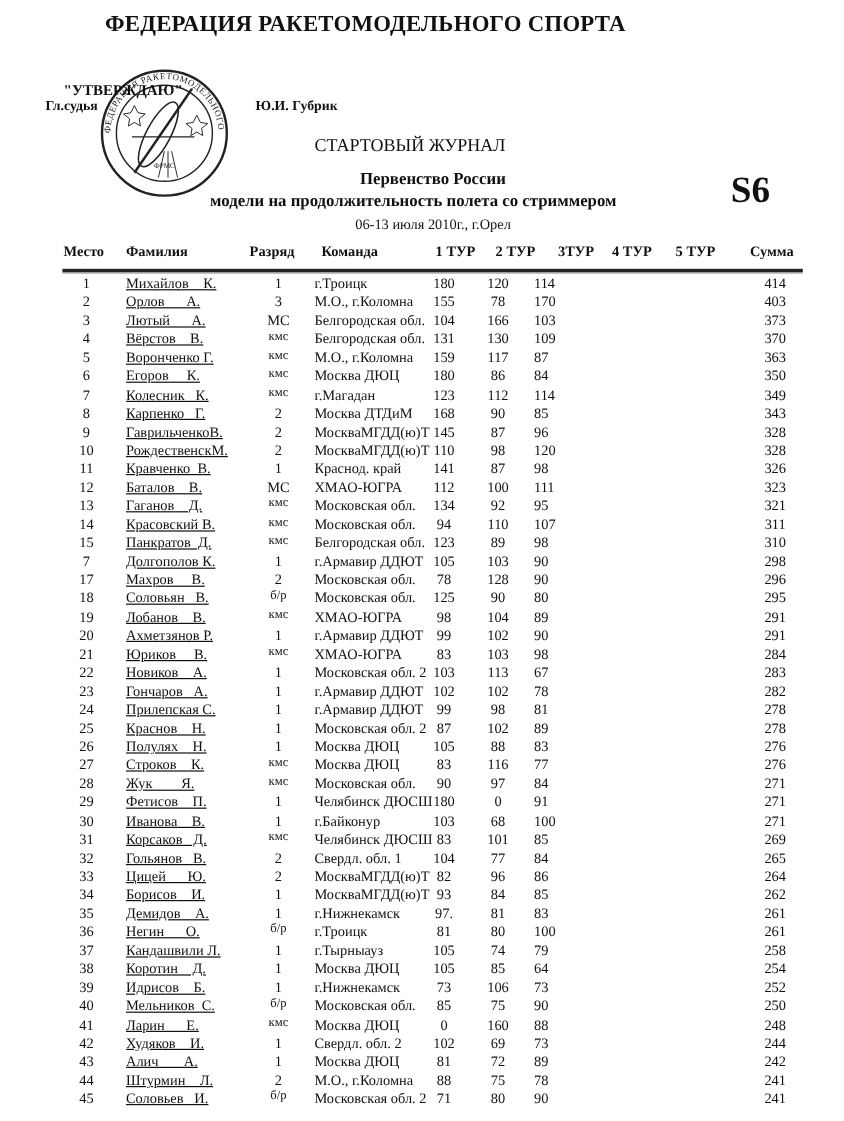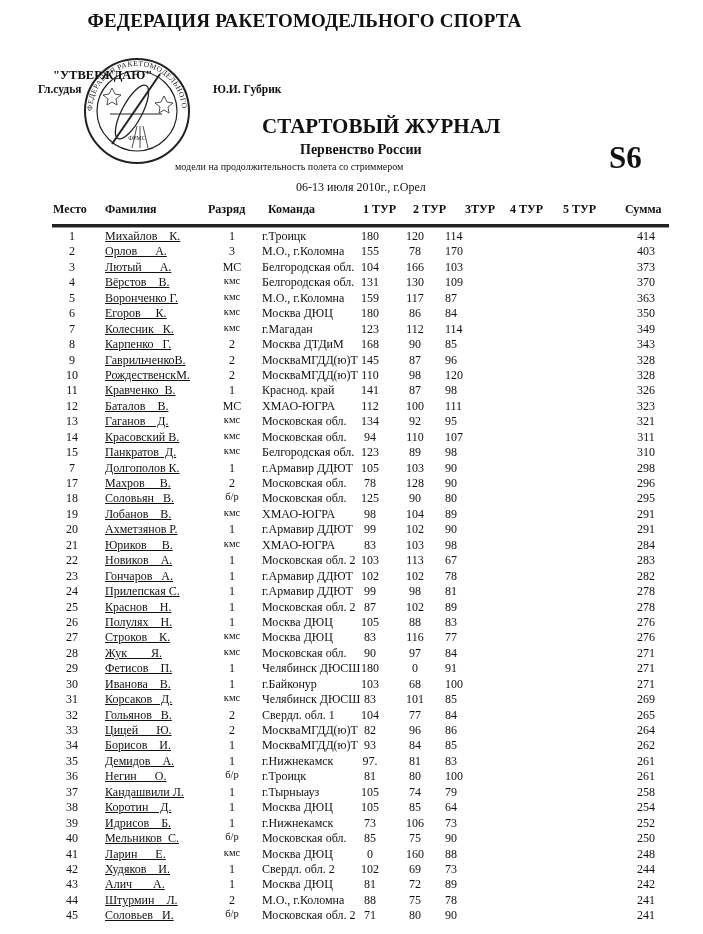--- a/index.html
+++ b/index.html
@@ -16,27 +16,27 @@
     position: absolute; left: 53px; top: 68px; font-weight: bold; font-size: 12.5px;
   }
   .judge {
     position: absolute; left: 38px; top: 83px; font-weight: bold; font-size: 11.5px; font-family: Liberation Serif, serif;
   }
   .judge-label { display: inline-block; width: 175px; }
   .stamp {
     position: absolute; left: 82px; top: 56px; width: 110px; height: 110px;
   }
   .journal-title {
-    position: absolute; left: 262px; top: 114px; font-weight: bold; font-size: 21px;
+    position: absolute; left: 262px; top: 114px; font-weight: normal; font-size: 15px;
   }
   .championship {
     position: absolute; left: 300px; top: 142px; font-weight: bold; font-size: 14px;
   }
   .model-class {
-    position: absolute; left: 175px; top: 161px; font-weight: normal; font-size: 10px;
+    position: absolute; left: 175px; top: 161px; font-weight: bold; font-size: 14px;
   }
   .dates {
     position: absolute; left: 296px; top: 180px; font-size: 12px;
   }
   .class-code {
     position: absolute; left: 609px; top: 140px; font-weight: bold; font-size: 31px;
   }
   .header-row {
     position: absolute; left: 0; top: 202px; width: 703px; height: 18px;
     font-weight: bold; font-size: 12px;

